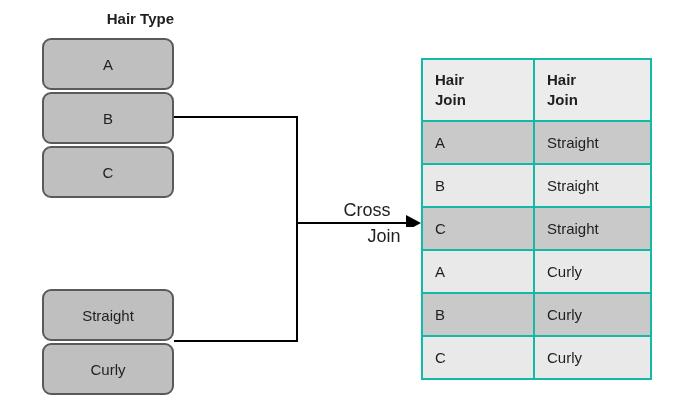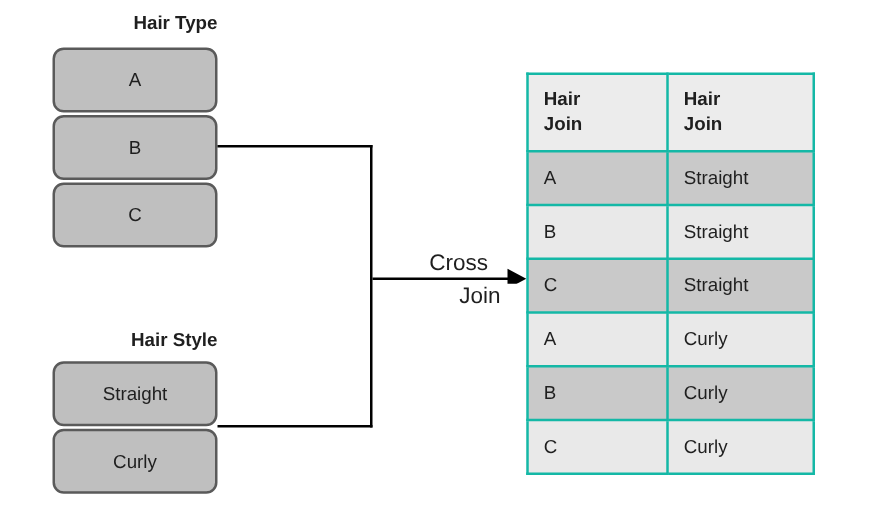--- a/index.html
+++ b/index.html
@@ -89,21 +89,20 @@
 
 <div class="canvas">
 
   <div class="group-title" style="left:42px; top:9px;">Hair Type</div>
   <div class="stack" style="top:38px;">
     <div class="node">A</div>
     <div class="node">B</div>
     <div class="node">C</div>
   </div>
 
-  <div class="group-title" style="left:42px; top:263px;">Hair Style</div>
   <div class="stack" style="top:289px;">
     <div class="node">Straight</div>
     <div class="node">Curly</div>
   </div>
 
   <div class="line" style="left:174px; top:116px; width:124px; height:2px;"></div>
   <div class="line" style="left:174px; top:340px; width:124px; height:2px;"></div>
   <div class="line" style="left:296px; top:116px; width:2px; height:226px;"></div>
 
   <div class="line" style="left:298px; top:222px; width:110px; height:2px;"></div>

